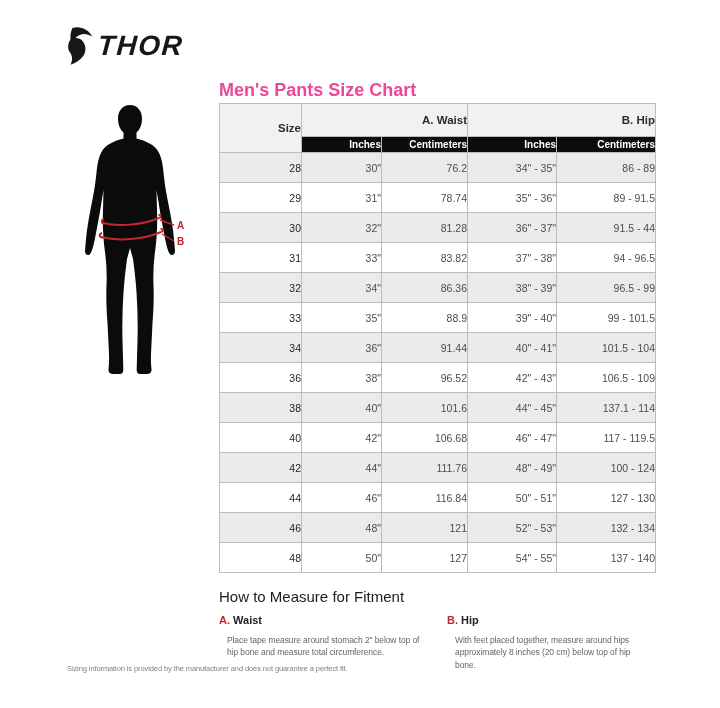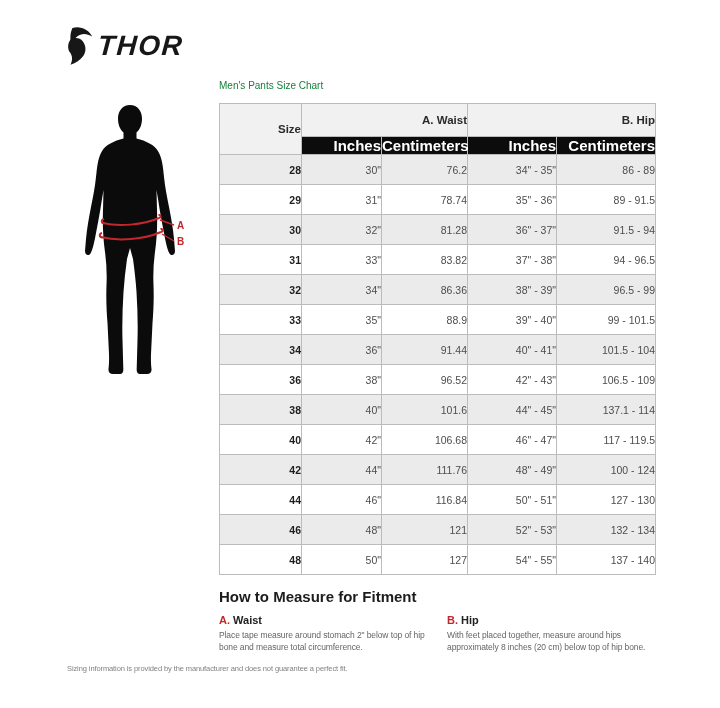--- a/index.html
+++ b/index.html
@@ -7,45 +7,45 @@
     position:relative;width:720px;height:708px;background:#ffffff;overflow:hidden;
     font-family:"Liberation Sans", sans-serif;
   }
   
   .logo{position:absolute;left:63px;top:26px;display:flex;align-items:center;gap:3px;}
   .logo-word{
     font-size:28px;font-weight:bold;font-style:italic;letter-spacing:1.5px;
     color:#171717;transform:skewX(-4deg);line-height:40px;
   }
   
-  .title{position:absolute;left:219px;top:80px;font-size:10px;font-weight:normal;color:#15803d;}
+  .title{position:absolute;left:219px;top:80px;font-size:18px;font-weight:bold;color:#ec4899;}
   
   .size-table{
     position:absolute;left:219px;top:103px;width:436px;
     border-collapse:collapse;table-layout:fixed;text-align:right;
   }
   .size-table th,.size-table td{border:1px solid #bcbcbc;padding:0;}
   .size-table .group-th{
     background:#f1f1f1;font-size:11.5px;font-weight:bold;color:#2b2b2b;height:32px;
   }
   .size-table .units th{
-    background:#0c0c0c;color:#ffffff;font-size:15px;font-weight:bold;height:15px;
+    background:#0c0c0c;color:#ffffff;font-size:10px;font-weight:bold;height:15px;
   }
   .size-table tbody td{height:29px;font-size:10.5px;color:#4d4d4d;background:#ffffff;}
-  .size-table tbody td.size-cell{font-weight:bold;color:#1e1e1e;}
+  .size-table tbody td.size-cell{font-weight:normal;color:#1e1e1e;}
   .size-table tbody tr.shade td{background:#ebebeb;}
   
   .figure{position:absolute;left:73px;top:102px;width:125px;height:282px;}
   
-  .measure-heading{position:absolute;left:219px;top:588px;font-size:15px;font-weight:bold;color:#1c1c1c;}
+  .measure-heading{position:absolute;left:219px;top:588px;font-size:15px;font-weight:normal;color:#1c1c1c;}
   .measure-cols{position:absolute;left:219px;top:614px;width:437px;display:flex;gap:19px;}
   .mcol{width:209px;}
   .m-label{margin:0 0 3px 0;font-size:11px;font-weight:bold;color:#222222;}
   .m-letter{color:#c1272d;}
-  .m-body{margin:0;font-size:8.5px;letter-spacing:-0.1px;color:#666666;line-height:1.45;}
+  .m-body{margin:8px;font-size:8.5px;letter-spacing:-0.1px;color:#666666;line-height:1.45;}
   
   .footer{position:absolute;left:67px;top:663px;font-size:7.5px;letter-spacing:-0.1px;color:#818181;line-height:1.55;}
   .footer p{margin:0;}
 </style>
 </head>
 <body>
 
 <div class="page">
 
   <div class="logo">
@@ -114,21 +114,21 @@
           <td>31"</td>
           <td>78.74</td>
           <td>35" - 36"</td>
           <td>89 - 91.5</td>
         </tr>
         <tr class="shade">
           <td class="size-cell">30</td>
           <td>32"</td>
           <td>81.28</td>
           <td>36" - 37"</td>
-          <td>91.5 - 94</td>
+          <td>91.5 - 44</td>
         </tr>
         <tr>
           <td class="size-cell">31</td>
           <td>33"</td>
           <td>83.82</td>
           <td>37" - 38"</td>
           <td>94 - 96.5</td>
         </tr>
         <tr class="shade">
           <td class="size-cell">32</td>

